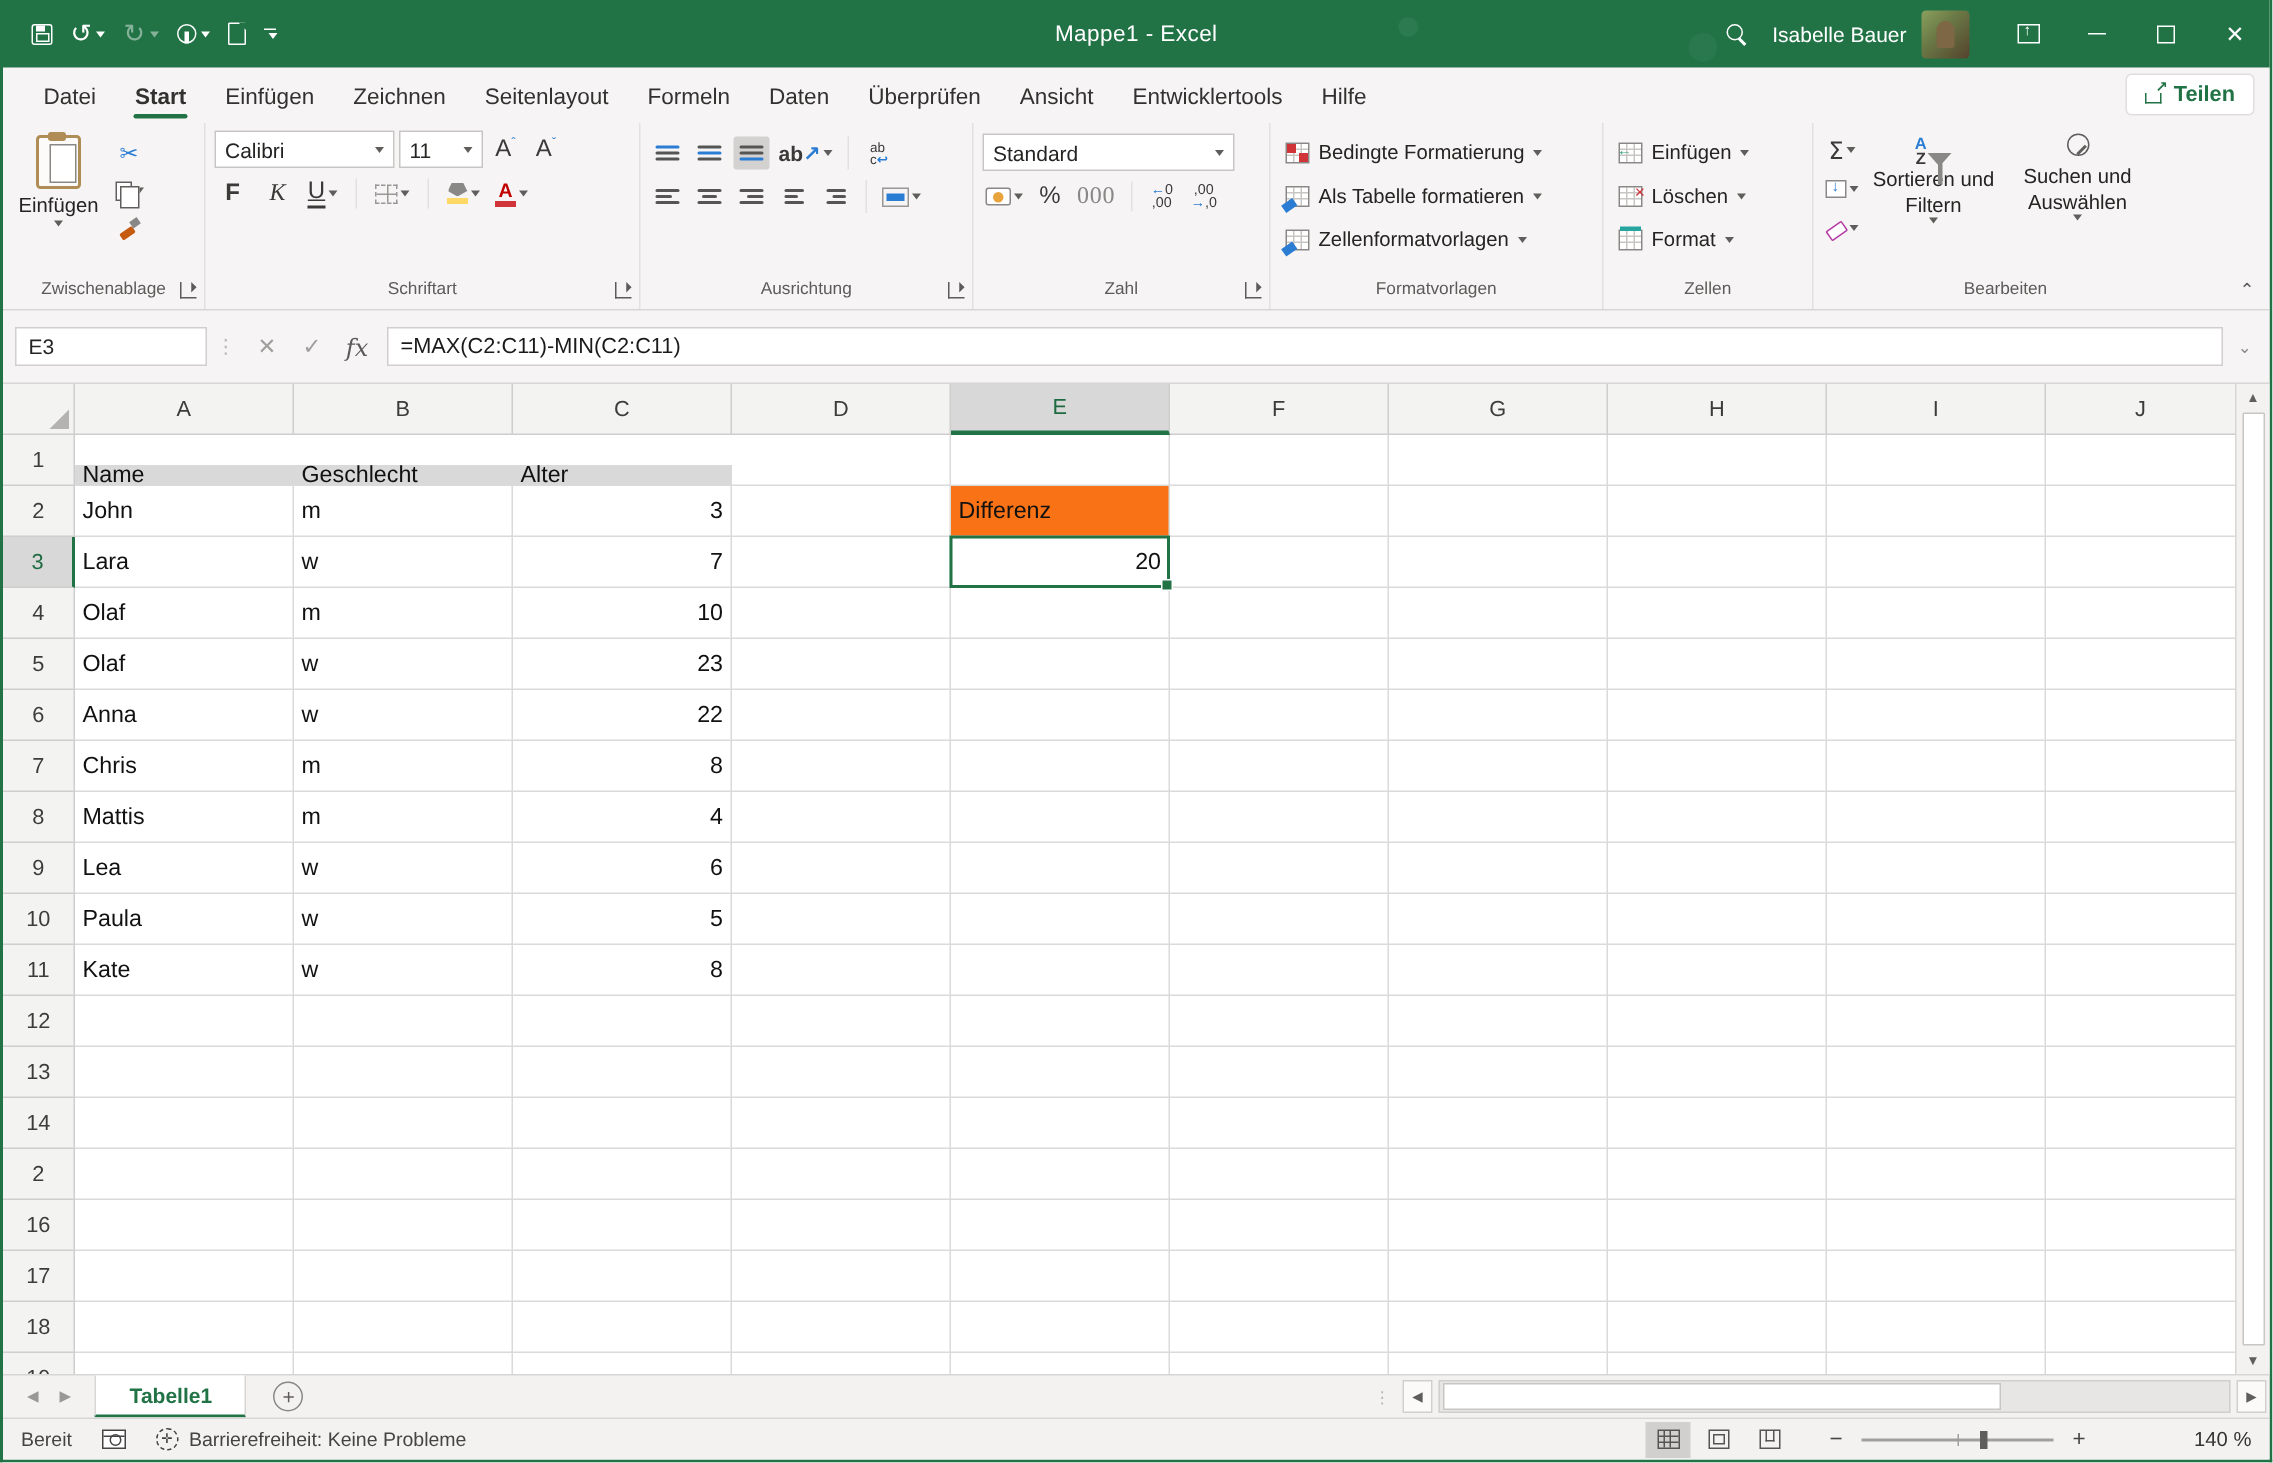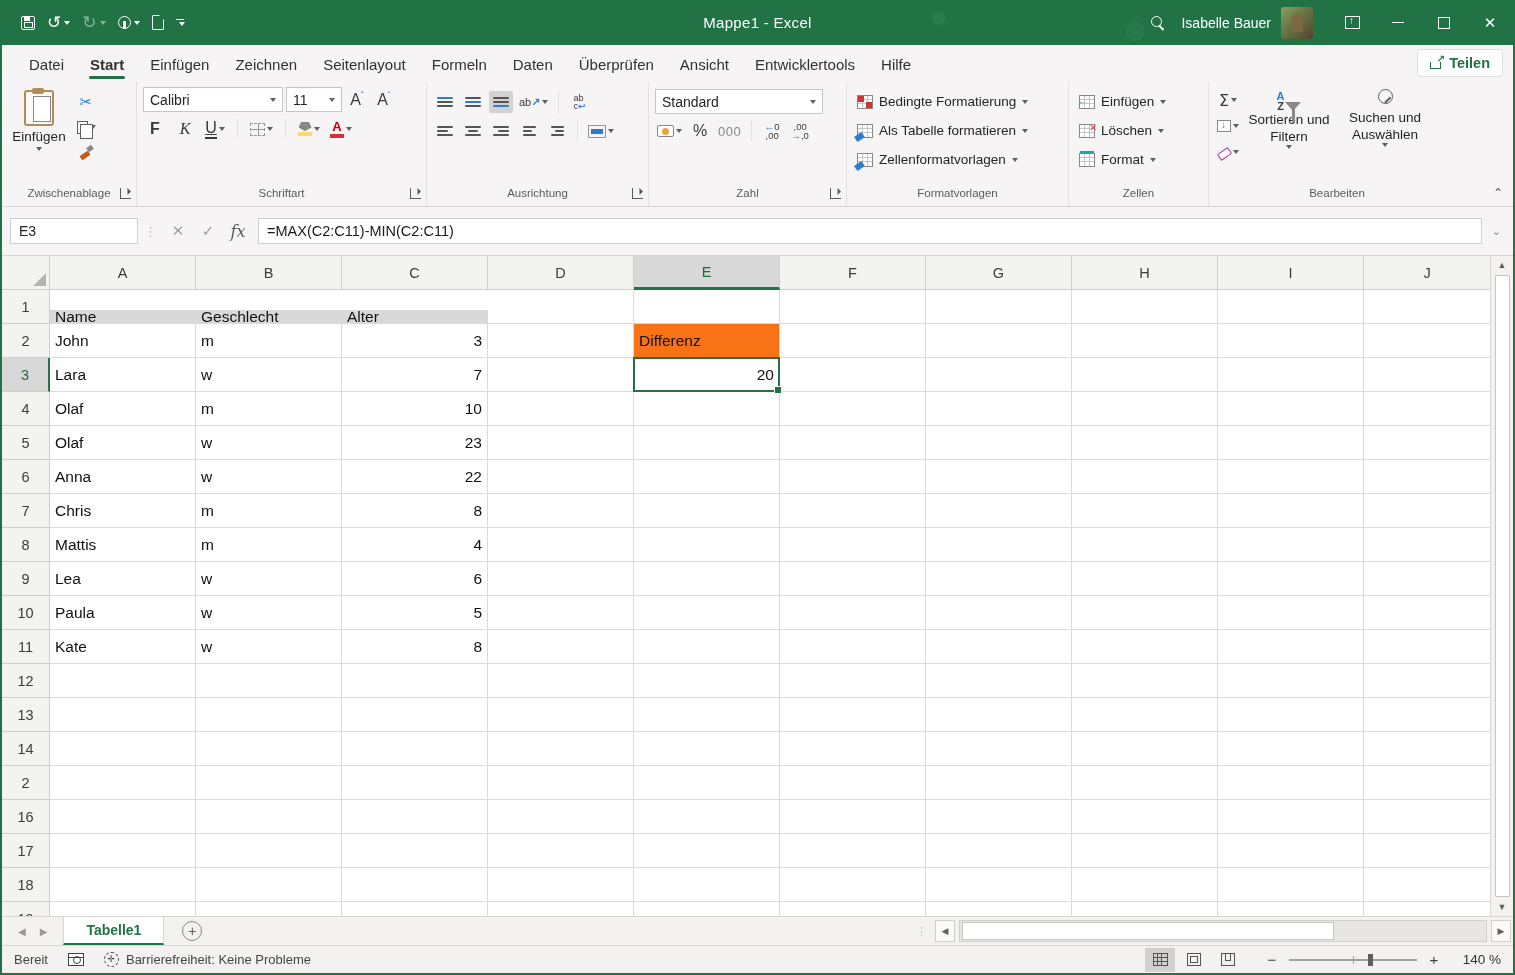--- a/index.html
+++ b/index.html
@@ -94,28 +94,28 @@
   .l-mid i:nth-child(2){background:#2b7cd3;}
   .pressed { background:#d4d2d0; border-radius:2px;}
   .ind { position:relative;}
   .ind::after{font-size:9px;color:#2b7cd3;position:absolute;left:-2px;top:2px;}
   .alignwrap { display:flex; flex-direction:column; gap:7px; padding-top:4px;}
   .alrow { display:flex; align-items:center; gap:4px;}
   .vline { width:1px; height:40px; background:#e3e1df; margin:0 4px; align-self:center;}
   .ic-wrap { font-size:9px; color:#3b3a39; line-height:8px; text-align:left;}
   .ic-wrap b{color:#2b7cd3;}
   .ic-merge{width:18px;height:13px;border:1px solid #9a9896;position:relative;background:linear-gradient(#2b7cd3 0 0) center/12px 5px no-repeat;}
-  .ic-orient{font-size:11px;color:#3b3a39;}
+  .ic-orient{font-size:14px;color:#3b3a39;font-weight:bold;}
   .ic-orient b{color:#2b7cd3;}
   .numcol { display:flex; flex-direction:column; gap:6px; width:100%; padding-top:2px;}
   .numrow { display:flex; align-items:center; gap:4px;}
   .ic-money{width:17px;height:12px;border:1px solid #8a8886;border-radius:2px;position:relative;background:#fff;}
   .ic-money::after{content:"";position:absolute;left:4px;top:2px;width:7px;height:7px;border-radius:50%;background:#e8a33d;}
   .pct{font-size:16px;color:#3b3a39;}
-  .thou{font-size:13px;color:#8a8886;letter-spacing:.5px;}
+  .thou{font-size:16px;color:#8a8886;letter-spacing:.5px;font-family:Liberation Serif, serif;}
   .dec{font-size:9.5px;color:#3b3a39;line-height:9px;text-align:center;}
   .dec b{color:#2b7cd3;}
   .stylebtn { display:flex; align-items:center; gap:6px; height:29px; font-size:13.5px; color:#252423; padding:0 4px; white-space:nowrap;}
   .stack { display:flex; flex-direction:column; justify-content:flex-start;}
   .ic-grid { width:16px;height:14px; border:1px solid #8a8886; background:
       linear-gradient(#c8c6c4 0 0) 0 33%/100% 1px no-repeat,
       linear-gradient(#c8c6c4 0 0) 0 66%/100% 1px no-repeat,
       linear-gradient(#c8c6c4 0 0) 33% 0/1px 100% no-repeat,
       linear-gradient(#c8c6c4 0 0) 66% 0/1px 100% no-repeat, #fff; position:relative;}
   .ic-cf::after{content:"";position:absolute;left:0;top:0;width:6px;height:6px;background:#d13438;}
@@ -201,21 +201,21 @@
      linear-gradient(#555 0 0) 66% 0/1px 100% no-repeat;}
   .ic-layout{width:14px;height:13px;border:1px solid #555;position:relative;}
   .ic-layout::after{content:"";position:absolute;left:2px;top:2px;right:2px;bottom:2px;border:1px solid #555;}
   .ic-break{width:14px;height:13px;border:1px solid #555;position:relative;}
   .ic-break::after{content:"";position:absolute;left:3px;top:0;bottom:4px;right:3px;border:1px solid #555;border-top:none;}
   .zoomctl { display:flex; align-items:center; gap:10px;}
   .zminus,.zplus { font-size:15px; color:#444; width:14px; text-align:center;}
   .ztrack { width:128px; height:2px; background:#a19f9d; position:relative;}
   .ztick { position:absolute; left:50%; top:-3px; width:1px; height:8px; background:#a19f9d;}
   .zthumb { position:absolute; left:62%; top:-5px; width:5px; height:12px; background:#605e5c;}
-  .zoomtext { width:46px; text-align:right; font-size:13.5px; color:#333;}
+  .zoomtext { width:46px; text-align:right; font-size:13.5px; color:#333;margin-left:48px;}
 </style>
 </head>
 <body>
 
 <div class="window">
 
   <div class="titlebar">
     <div class="qat">
       <div class="qbtn">
           <span class="ic-save"></span>
@@ -300,21 +300,21 @@
             </div>
         </div>
       </div>
       <div class="rg-label">Zwischenablage</div>
       <span class="launcher"></span>
     </div>
 
     <div class="rgroup" style="width:290px;">
       <div class="rg-content" style="flex-direction:column; gap:6px;">
         <div class="fontrow">
-          <div class="combo" style="width:140px;">
+          <div class="combo" style="width:120px;">
               <span>Calibri</span>
               <span class="mini-caret"></span>
             </div>
           <div class="combo" style="width:56px;">
               <span>11</span>
               <span class="mini-caret"></span>
             </div>
           <div class="sbtn">
               <span class="fsz">A<sup class="sup-up">ˆ</sup></span>
             </div>

